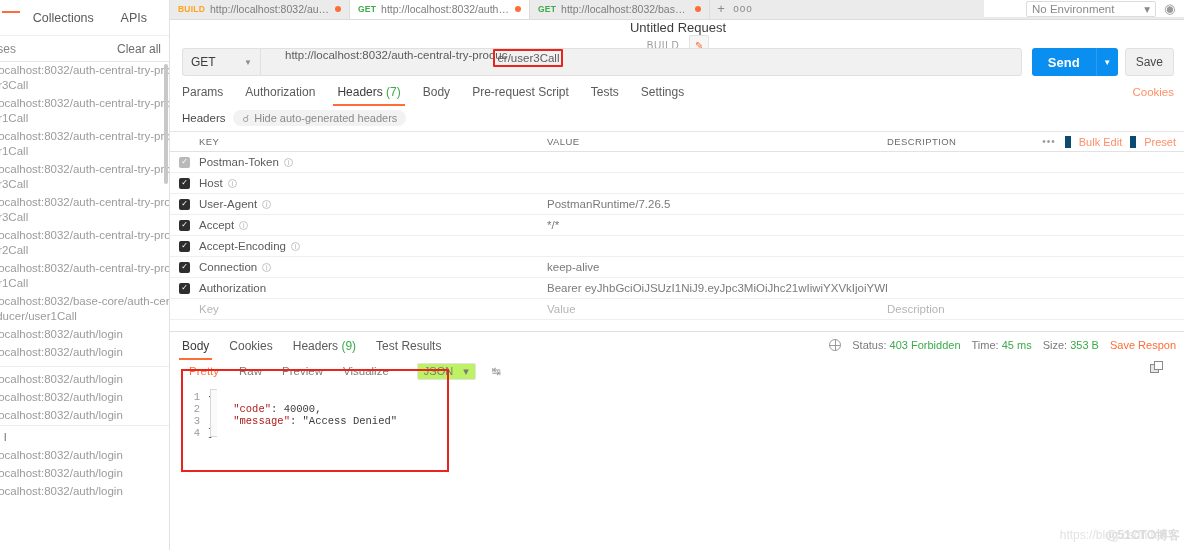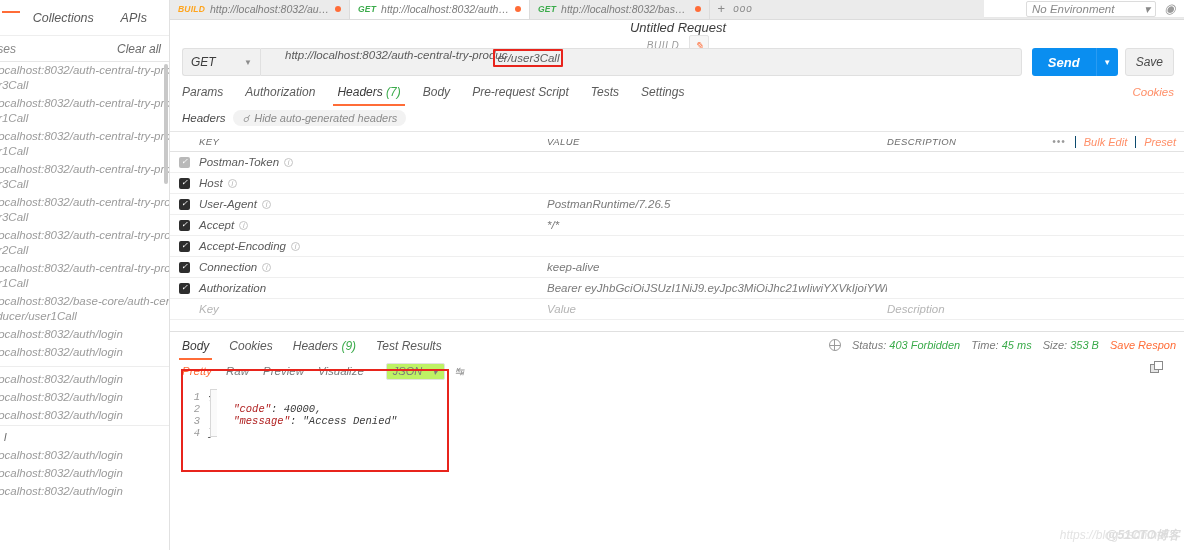--- a/index.html
+++ b/index.html
@@ -4,21 +4,21 @@
 <style>
   * { box-sizing: border-box; margin: 0; padding: 0; }
   html, body {
     width: 1184px; height: 550px;
     font-family: "Liberation Sans", sans-serif;
     font-size: 12px;
     color: #3c3c3c;
     background: #ffffff;
     overflow: hidden;
   }
-  #app { position: relative; width: 1184px; height: 434px; display: flex; font-style: italic; }
+  #app { position: relative; width: 1184px; height: 434px; display: flex; }
 
   
   #sidebar {
     width: 170px; height: 550px;
     background: #fff;
     border-right: 1px solid #e1e1e1;
     position: relative;
     overflow: hidden;
     flex: 0 0 170px;
   }
@@ -187,21 +187,21 @@
   .htr.head .hc-key, .htr.head .hc-val, .htr.head .hc-desc {
     font-size: 9.5px; color: #6b6b6b; letter-spacing: .4px;
   }
   .info-i {
     width: 9px; height: 9px; border: 1px solid #c4c4c4; border-radius: 50%;
     color: #b0b0b0; font-size: 7px; display: inline-flex;
     align-items: center; justify-content: center; line-height: 1; flex: 0 0 9px;
   }
   .head-actions { display: flex; align-items: center; gap: 0; margin-left: auto; padding-right: 0; }
   .head-actions .dots { color: #9a9a9a; font-size: 10px; letter-spacing: 1px; padding: 0 9px; cursor: pointer; }
-  .head-actions .act { color: #ff8f68; font-size: 11px; padding: 0 8px; border-left: 1px solid #0c4a6e; cursor: pointer; }
+  .head-actions .act { color: #ff8f68; font-size: 11px; padding: 0 8px; border-left: 6px solid #0c4a6e; cursor: pointer; }
   .placeholder-row .hc-key, .placeholder-row .hc-val, .placeholder-row .hc-desc { color: #b5b5b5; }
 
   
   .resp-sep { border-top: 1px solid #e0e0e0; margin-top: 11px; }
   .resp-tabs {
     display: flex; align-items: center; gap: 20px; padding: 8px 12px 0 12px;
     position: relative; height: 26px;
   }
   .rs-tab { font-size: 12px; color: #5b5b5b; position: relative; padding-bottom: 7px; cursor: pointer; }
   .rs-tab.active { color: #3c3c3c; }
@@ -218,22 +218,22 @@
     width: 12px; height: 12px; border: 1px solid #9a9a9a; border-radius: 50%;
     position: relative; display: inline-block;
   }
   .globe::before { content:''; position:absolute; left:0; top:5px; width:10px; height:1px; background:#9a9a9a; }
   .globe::after { content:''; position:absolute; left:4.5px; top:0; width:1px; height:10px; background:#9a9a9a; }
   .save-resp { color: #ff6c37; font-size: 11px; cursor: pointer; }
 
   
   .body-area { position: relative; padding: 0 12px; margin-top: 3px; }
   .fmt-bar {
-    display: flex; align-items: center; gap: 0; height: 20px;
-    font-size: 11.5px; color: #7a7a7a; position: relative;
+    display: flex; align-items: center; gap: 6px; height: 20px;
+    font-size: 11.5px; color: #7a7a7a; position: relative; margin-left: 7px;
   }
   .fmt { padding: 0 14px 0 0; cursor: pointer; }
   .fmt.active { color: #ff6c37; }
   .fmt-sel {
     display: flex; align-items: center; gap: 10px; background: #bef264;
     border: 1px solid #e2e2e2; border-radius: 2px; padding: 1px 6px;
     font-size: 11px; color: #7a7a7a; margin-left: 8px; cursor: pointer;
   }
   .fmt-eye { margin-left: 10px; color: #9a9a9a; font-size: 11px; cursor: pointer; }
   .code-block {

